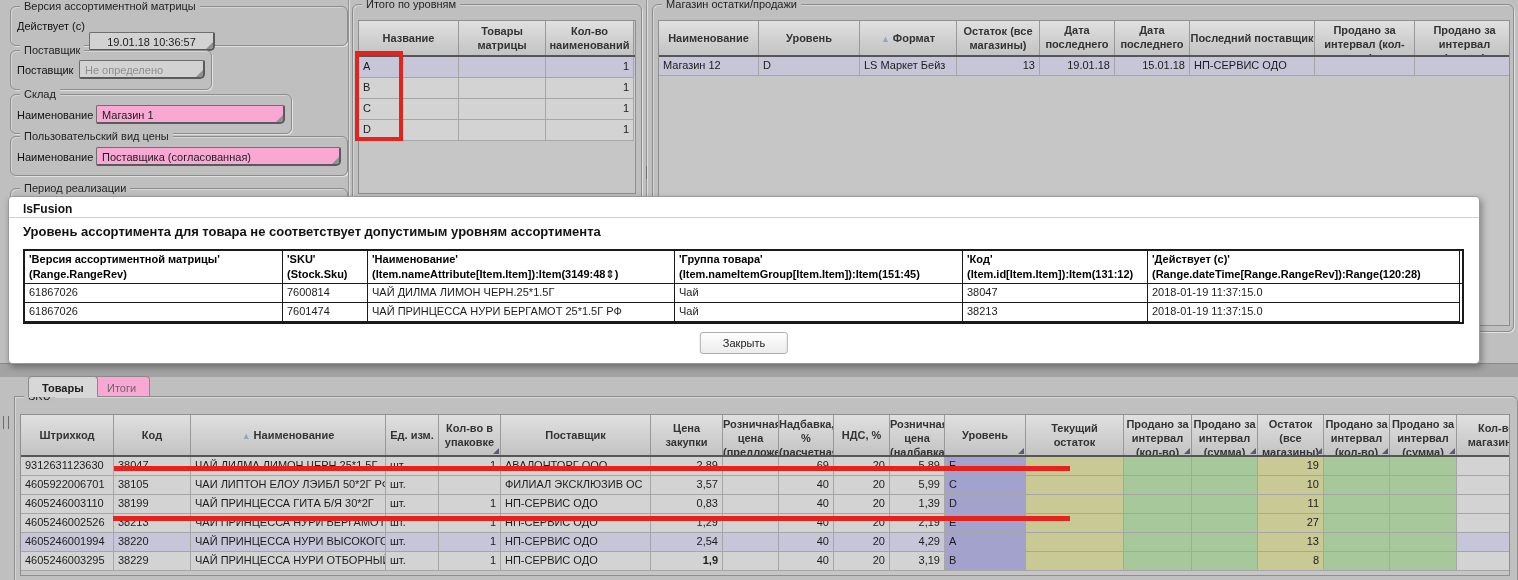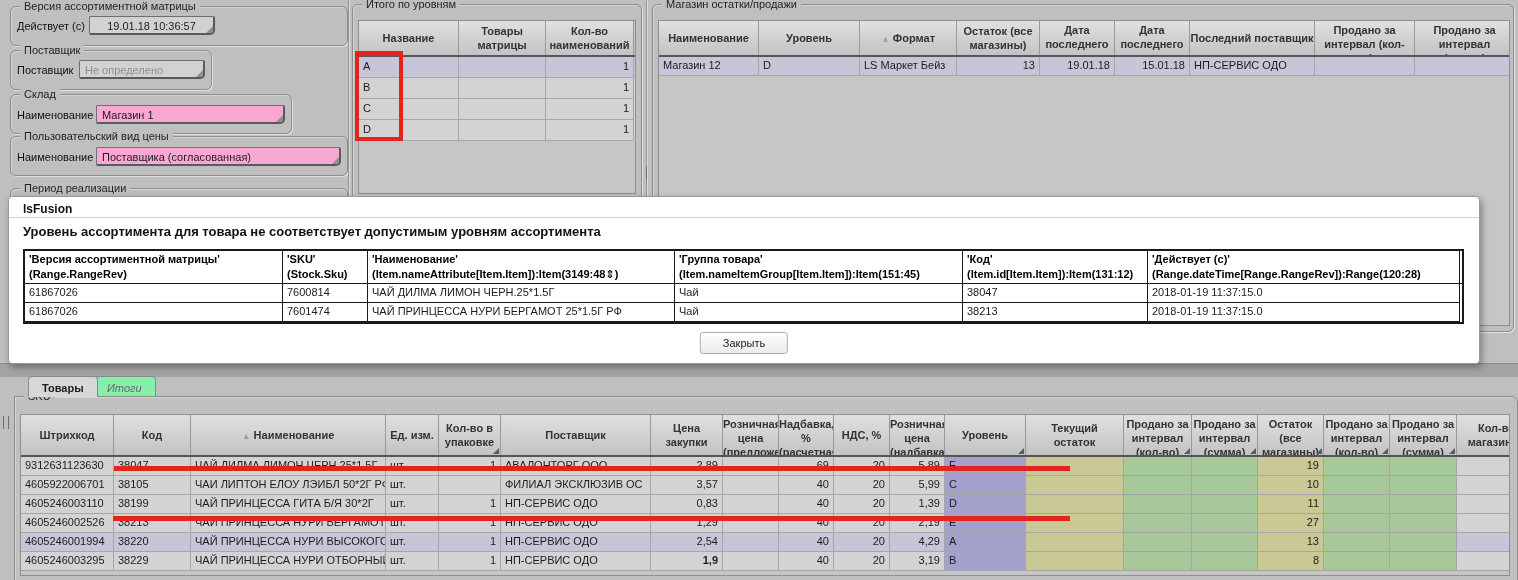--- a/index.html
+++ b/index.html
@@ -8,21 +8,21 @@
 
   
   .groupbox{position:absolute;border:1px solid #8d8d8d;border-radius:6px;box-shadow:1px 1px 0 rgba(255,255,255,.55), inset 1px 1px 0 rgba(255,255,255,.35);}
   .groupbox>.gb-label{position:absolute;top:-7px;left:9px;background:#bfbfbf;padding:0 4px;color:#1f1f1f;line-height:13px;white-space:nowrap;}
 
   
   .input{position:absolute;height:19px;box-sizing:border-box;border:1px solid #6f6f6f;border-right:2px solid #5a5a5a;border-bottom:2px solid #5a5a5a;border-radius:2px 2px 5px 2px;background:#f9a8d4;padding:2px 5px 0 5px;line-height:14px;overflow:hidden;white-space:nowrap;}
   .input::after{content:"";position:absolute;right:0;bottom:0;width:0;height:0;border-style:solid;border-width:0 0 7px 7px;border-color:transparent transparent #8f8f8f transparent;}
   .input.readonly{background:#d2d2d2;}
   .input.dim{color:#8f8f8f;}
-  .input.centered{text-align:center;}
+  .input.centered{text-align:center;margin-top:16px;}
   .flabel{position:absolute;line-height:14px;white-space:nowrap;color:#111;}
 
   
   .table{position:absolute;border:1px solid #8f8f8f;background:#c6c6c6;overflow:hidden;}
   .thead{display:flex;border-bottom:2px solid #565656;}
   .th{box-sizing:border-box;position:relative;flex:none;display:flex;align-items:center;background:linear-gradient(#e0e0e0,#c3c3c3);border-right:1px solid #999;overflow:hidden;font-weight:bold;color:#333;}
   .th .hlines{width:100%;text-align:center;line-height:14px;}
   .th.clip3{align-items:flex-start;}
   .th.clip3 .hlines{padding-top:2px;}
   .sort-arrow{font-size:9px;color:var(--header_sort_arrow);margin-right:3px;}
@@ -49,21 +49,21 @@
   .t-modal .th{height:32px;background:#fff;color:#000;border-right:1px solid #1a1a1a;}
   .t-modal .th .hlines{text-align:left;padding:0 4px;line-height:15px;}
   .t-modal .trow{background:#fff;}
   .t-modal .td{border-right:1px solid #1a1a1a;border-bottom:1px solid #1a1a1a;}
   .btn{position:absolute;left:50%;top:135px;transform:translateX(-50%);min-width:86px;height:22px;box-sizing:border-box;background:linear-gradient(#fefefe,#ececec);border:1px solid #adadad;border-radius:3px;font-size:11px;color:#222;text-align:center;line-height:20px;padding:0 22px;}
 
   
   .hstrip{position:absolute;left:0;top:363px;width:1518px;height:13px;background:#a3a3a3;border-top:1px solid #8a8a8a;}
   .tab{position:absolute;top:376px;height:21px;box-sizing:border-box;padding:4px 13px 0 13px;border:1px solid #8a8a8a;border-bottom:none;border-radius:4px 4px 0 0;line-height:14px;}
   .tab.active{background:#d7d7d7;font-weight:bold;color:#1d1d1d;z-index:3;}
-  .tab.inactive{background:#86efac;color:#676767;font-style:italic;}
+  .tab.inactive{background:#f9a8d4;color:#676767;}
 
   
   .vsplit{position:absolute;top:0;height:196px;width:1px;background:#949494;box-shadow:1px 0 0 #dcdcdc;}
   .grip{position:absolute;width:4px;height:13px;border-left:1px solid #6d6d6d;border-right:1px solid #6d6d6d;}
 
   
   .ann{position:absolute;z-index:40;}
   #ann-rect{left:355px;top:51px;width:40px;height:82px;border:4px solid var(--annotation);background:transparent;}
   #ann-line1{left:114px;top:466px;width:956px;height:5px;background:var(--annotation);}
   #ann-line2{left:113px;top:516px;width:957px;height:5px;background:var(--annotation);}

